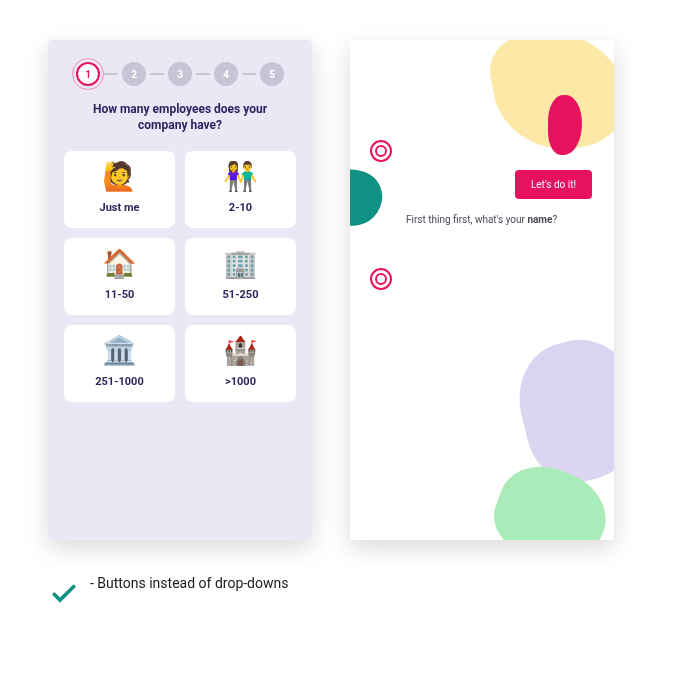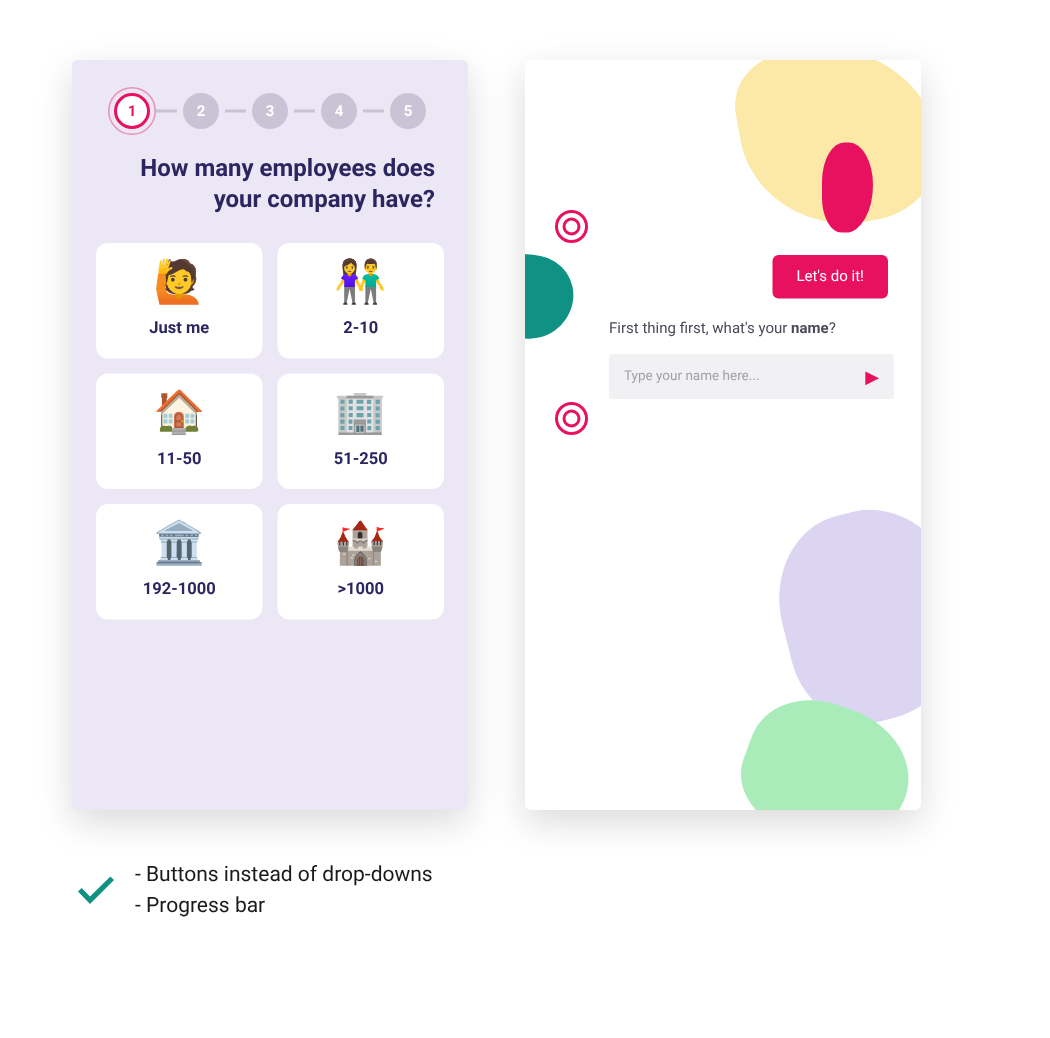--- a/index.html
+++ b/index.html
@@ -6,21 +6,21 @@
 body { font-family: -apple-system, BlinkMacSystemFont, "Segoe UI", Roboto, sans-serif; background: #fff; width: 700px; height: 692px; overflow: hidden; }
 .container { display: flex; gap: 38px; padding: 40px 48px 20px; }
 .phone { width: 264px; height: 500px; border-radius: 4px; box-shadow: 0 8px 24px rgba(0,0,0,0.15); overflow: hidden; position: relative; }
 .phone-left { background: #ebe7f4; padding: 22px 16px; }
 .steps { display: flex; align-items: center; justify-content: center; gap: 4px; margin-bottom: 16px; }
 .step { width: 24px; height: 24px; border-radius: 50%; display: flex; align-items: center; justify-content: center; font-size: 10px; font-weight: 700; }
 .step-active { background: #fff; border: 2px solid #e8115f; color: #e8115f; position: relative; }
 .step-active::before { content: ''; position: absolute; inset: -6px; border-radius: 50%; border: 1px solid #e8115f; opacity: .4; }
 .step-inactive { background: #c9c3d6; color: #fff; }
 .step-line { width: 14px; height: 2px; background: #c9c3d6; }
-.question { text-align: right; color: #2b2660; font-size: 16px; font-weight: 700; line-height: 1.3; margin-bottom: 18px; padding: 0 6px; }
+.question { text-align: center; color: #2b2660; font-size: 12px; font-weight: 700; line-height: 1.3; margin-bottom: 18px; padding: 0 6px; }
 .options { display: grid; grid-template-columns: 1fr 1fr; gap: 10px; }
 .option { background: #fff; border-radius: 8px; padding: 12px 4px 14px; text-align: center; cursor: pointer; }
 .option-emoji { font-size: 28px; line-height: 1; margin-bottom: 10px; }
 .option-label { color: #2b2660; font-size: 11px; font-weight: 700; }
 .phone-right { background: #fff; }
 .blob { position: absolute; }
 .blob-yellow { top: -10px; right: -10px; width: 130px; height: 120px; background: #fde9a7; border-radius: 30% 65% 40% 60%; transform: rotate(-10deg); }
 .blob-pink { top: 55px; right: 32px; width: 34px; height: 60px; background: #e8115f; border-radius: 48% 52% 58% 42%; }
 .blob-teal { top: 130px; left: -24px; width: 56px; height: 56px; background: #0f9184; border-radius: 48% 52% 58% 42%; transform: rotate(10deg); }
 .blob-lav { bottom: 60px; right: -28px; width: 120px; height: 140px; background: #dcd5f2; border-radius: 48% 52% 58% 42%; transform: rotate(-14deg); }
@@ -73,51 +73,46 @@
       <div class="option">
         <div class="option-emoji">🏠</div>
         <div class="option-label">11-50</div>
       </div>
       <div class="option">
         <div class="option-emoji">🏢</div>
         <div class="option-label">51-250</div>
       </div>
       <div class="option">
         <div class="option-emoji">🏛️</div>
-        <div class="option-label">192-1000</div>
+        <div class="option-label">251-1000</div>
       </div>
       <div class="option">
         <div class="option-emoji">🏰</div>
         <div class="option-label">&gt;1000</div>
       </div>
     </div>
   </div>
 
   <div class="phone phone-right">
     <div class="blob blob-yellow"></div>
     <div class="blob blob-pink"></div>
     <div class="blob blob-teal"></div>
     <div class="blob blob-lav"></div>
     <div class="blob blob-mint"></div>
     <div class="bot-icon"></div>
     <div class="cta-btn">Let's do it!</div>
     <div class="prompt-text">
       <span>First thing first, what's your </span><b>name</b><span>?</span>
     </div>
-    <div class="input-wrap">
-      <span class="input-txt">Type your name here...</span>
-      <span class="send-arrow">▶</span>
-    </div>
     <div class="bot-icon2"></div>
   </div>
 </div>
 
 <div class="captions">
   <div class="caption">
     <svg class="check" viewBox="0 0 24 24">
         <path fill="currentColor" d="M9 16.2l-4.2-4.2L3 13.8 9 20 21 8l-1.8-1.8z"></path>
       </svg>
     <div class="cap-text">
       <div>- Buttons instead of drop-downs</div>
-      <div>- Progress bar</div>
     </div>
   </div>
 </div>
 
 </body></html>

